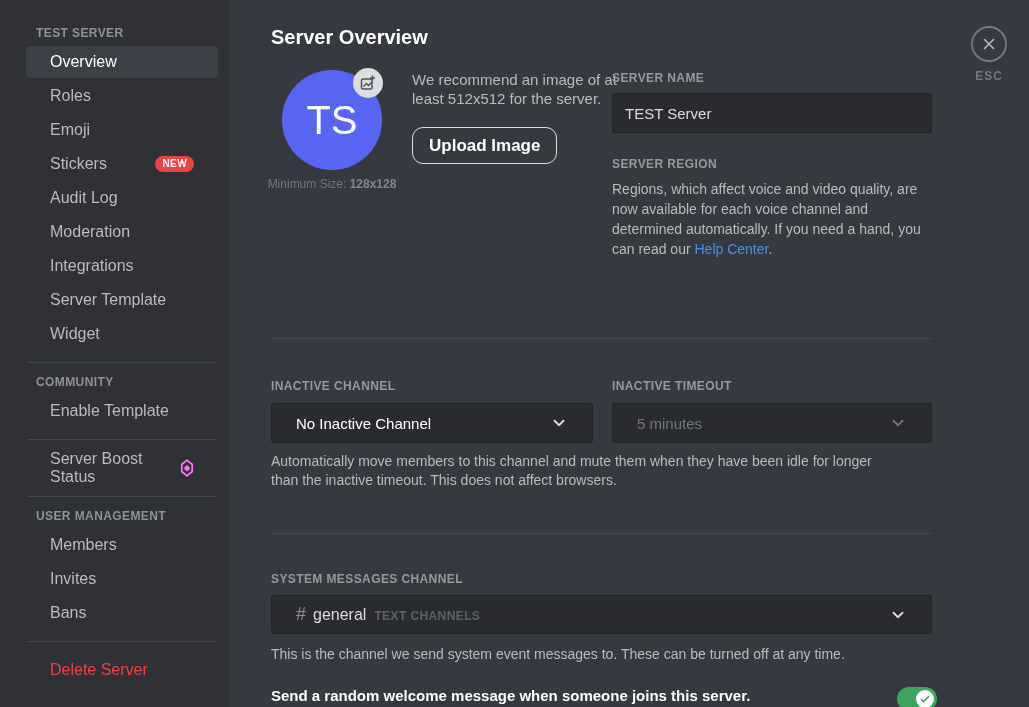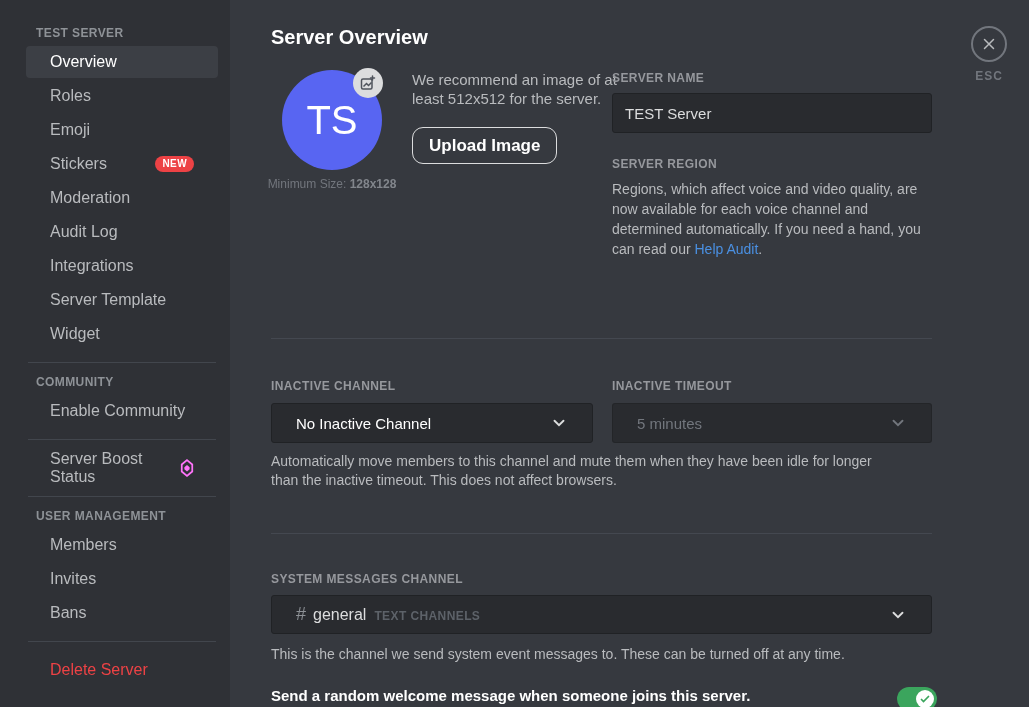--- a/index.html
+++ b/index.html
@@ -133,38 +133,38 @@
       <span>Roles</span>
     </div>
     <div class="side-item">
       <span>Emoji</span>
     </div>
     <div class="side-item">
       <span>Stickers</span>
       <span class="badge-new">NEW</span>
     </div>
     <div class="side-item">
+      <span>Audit Log</span>
+    </div>
+    <div class="side-item">
       <span>Moderation</span>
     </div>
     <div class="side-item">
-      <span>Audit Log</span>
-    </div>
-    <div class="side-item">
       <span>Integrations</span>
     </div>
     <div class="side-item">
       <span>Server Template</span>
     </div>
     <div class="side-item">
       <span>Widget</span>
     </div>
     <div class="side-divider"></div>
     <div class="side-header">COMMUNITY</div>
     <div class="side-item">
-      <span>Enable Community</span>
+      <span>Enable Template</span>
     </div>
     <div class="side-divider"></div>
     <div class="side-item">
       <span>Server Boost Status</span>
       <span class="boost-icon">
         <svg width="14" height="18" viewBox="0 0 16 20">
           <path d="M8 1 L14 6 V14 L8 19 L2 14 V6 Z" stroke="currentColor" stroke-width="2" fill="none"></path>
           <path d="M8 6.5 L11 9 V11.5 L8 14 L5 11.5 V9 Z" fill="currentColor"></path>
         </svg>
       </span>
@@ -204,21 +204,21 @@
       <b>128x128</b>
     </div>
 
     <p class="img-hint">We recommend an image of at least 512x512 for the server.</p>
     <button class="upload-btn">Upload Image</button>
 
     <div class="right-col">
       <div class="form-label">SERVER NAME</div>
       <input class="text-input" type="text" value="TEST Server" style="">
       <div class="form-label region-label">SERVER REGION</div>
-      <p class="region-text"><span>Regions, which affect voice and video quality, are now available for each voice channel and determined automatically. If you need a hand, you can read our </span><span class="link">Help Audit</span><span>.</span></p>
+      <p class="region-text"><span>Regions, which affect voice and video quality, are now available for each voice channel and determined automatically. If you need a hand, you can read our </span><span class="link">Help Center</span><span>.</span></p>
     </div>
 
     <div class="divider divider-1"></div>
 
     <div class="form-label lbl-inactive-channel">INACTIVE CHANNEL</div>
     <div class="form-label lbl-inactive-timeout">INACTIVE TIMEOUT</div>
 
     <div class="dropdown dd-inactive-channel">
       <span>No Inactive Channel</span>
       <span class="chevron">

